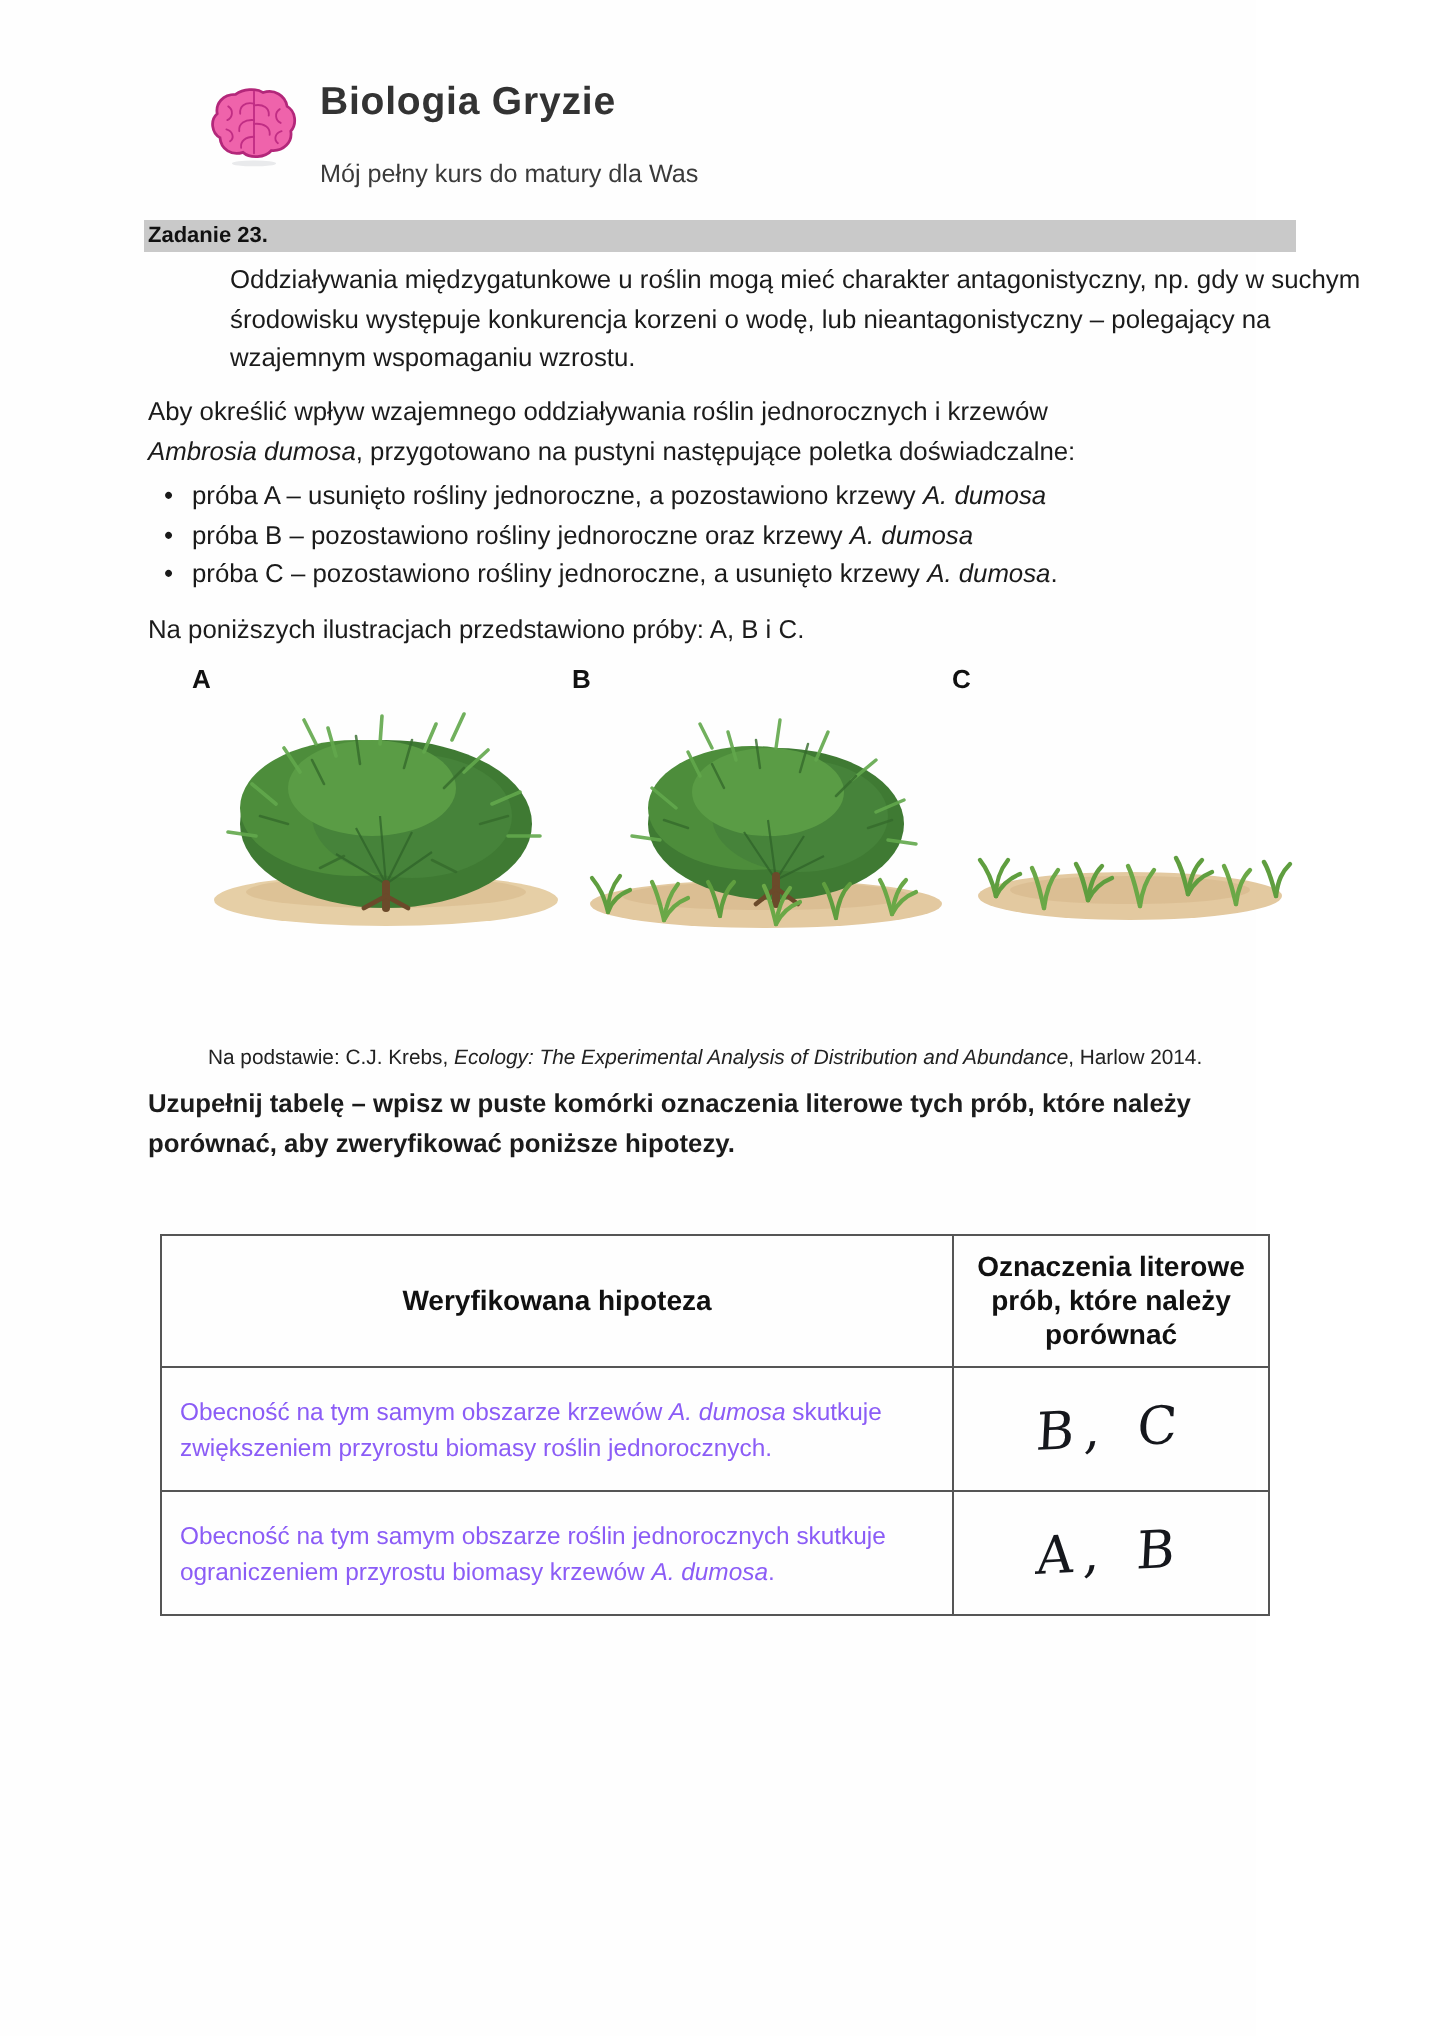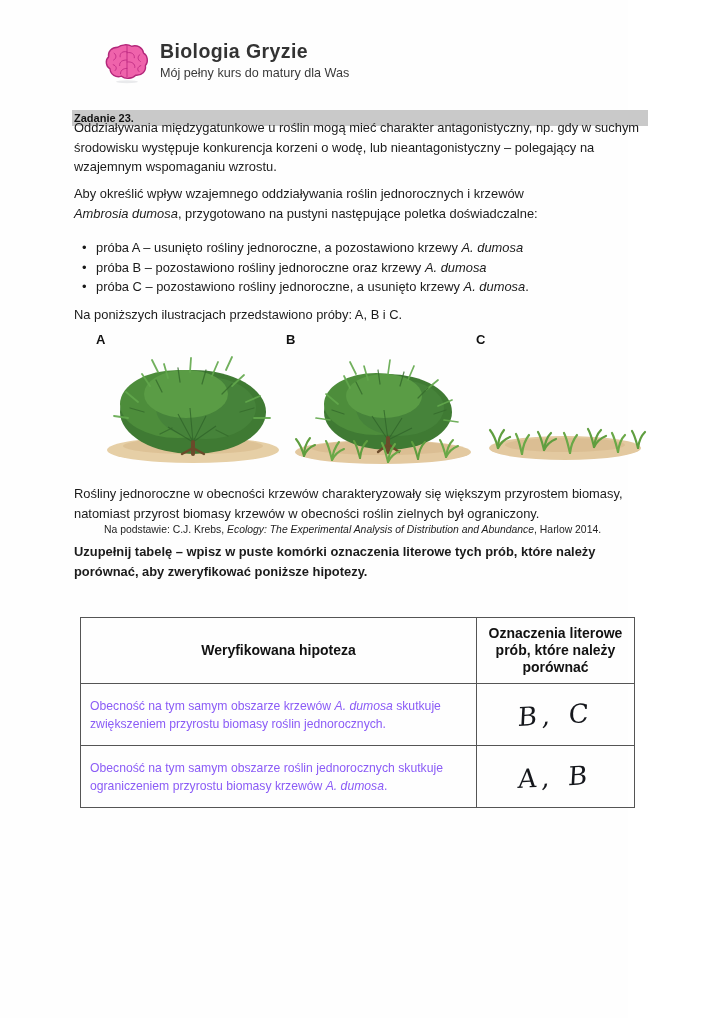--- a/index.html
+++ b/index.html
@@ -42,21 +42,21 @@
     font-size: 19.5px;
     font-weight: bold;
     letter-spacing: 0.4px;
     color: #333333;
     line-height: 1.15;
   }
   .brand-sub {
     font-size: 12.6px;
     color: #3a3a3a;
     line-height: 1.3;
-    margin-top: 3px;
+    margin-top: 17px;
   }
 
   
   .task-bar {
     position: absolute;
     left: 72px;
     width: 576px;
     height: 16px;
     background: #c9c9c9;
     font-size: 11px;
@@ -207,23 +207,23 @@
       <ellipse cx="50" cy="95" rx="24" ry="3.2" fill="#e9eaec"></ellipse>
     </svg>
     <div class="brand-text">
       <div class="brand-title">Biologia Gryzie</div>
       <div class="brand-sub">Mój pełny kurs do matury dla Was</div>
     </div>
   </div>
 
   <div class="task-bar" style="top:110px;">Zadanie 23.</div>
 
-  <div class="txt" style="top:118px;">Oddziaływania międzygatunkowe u roślin mogą mieć charakter antagonistyczny, np. gdy w suchym środowisku występuje konkurencja korzeni o wodę, lub nieantagonistyczny – polegający na wzajemnym wspomaganiu wzrostu.</div>
-
-  <div class="txt" style="top:184px;">
+  <div class="txt" style="top:130px;margin-left:41px;">Oddziaływania międzygatunkowe u roślin mogą mieć charakter antagonistyczny, np. gdy w suchym środowisku występuje konkurencja korzeni o wodę, lub nieantagonistyczny – polegający na wzajemnym wspomaganiu wzrostu.</div>
+
+  <div class="txt" style="top:196px;">
     <span>Aby określić wpływ wzajemnego oddziaływania roślin jednorocznych i krzewów</span><br>
     <span class="it">Ambrosia dumosa</span><span>, przygotowano na pustyni następujące poletka doświadczalne:</span>
   </div>
 
   <div class="bullets" style="top:238px;">
     <div class="bullet-row">
       <span class="bullet-dot">•</span>
       <span><span>próba A – usunięto rośliny jednoroczne, a pozostawiono krzewy </span><span class="it">A. dumosa</span><span></span></span>
     </div>
     <div class="bullet-row">
@@ -361,21 +361,20 @@
           </g>
           <g stroke="#5f9e3f" stroke-width="2.2">
             <path d="M160 106 C158 99 157 94 154 89"></path>
               <path d="M160 106 C161 98 163 94 167 90"></path>
           </g>
         </g>
       </svg>
     </div>
   </div>
 
-  <div class="txt" style="top:484px;">Rośliny jednoroczne w obecności krzewów charakteryzowały się większym przyrostem biomasy, natomiast przyrost biomasy krzewów w obecności roślin zielnych był ograniczony.</div>
 
   <div class="source" style="top:523px;">
     <span>Na podstawie: C.J. Krebs, </span><span class="it">Ecology: The Experimental Analysis of Distribution and Abundance</span><span>, Harlow 2014.</span>
   </div>
 
 
   <div class="txt bold" style="top:542px;">Uzupełnij tabelę – wpisz w puste komórki oznaczenia literowe tych prób, które należy porównać, aby zweryfikować poniższe hipotezy.</div>
 
   <table class="tbl">
     <thead>

